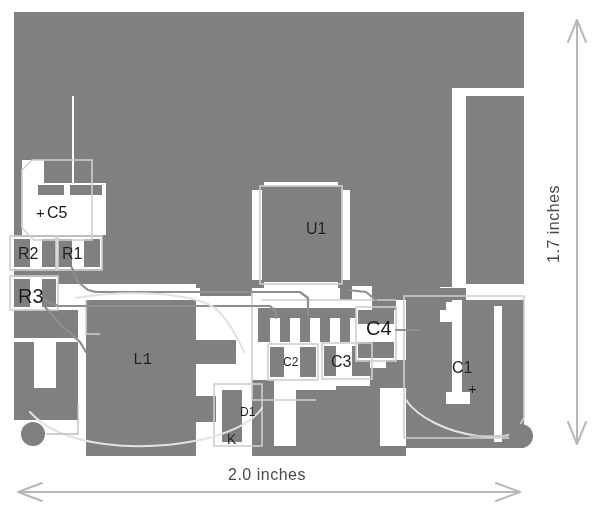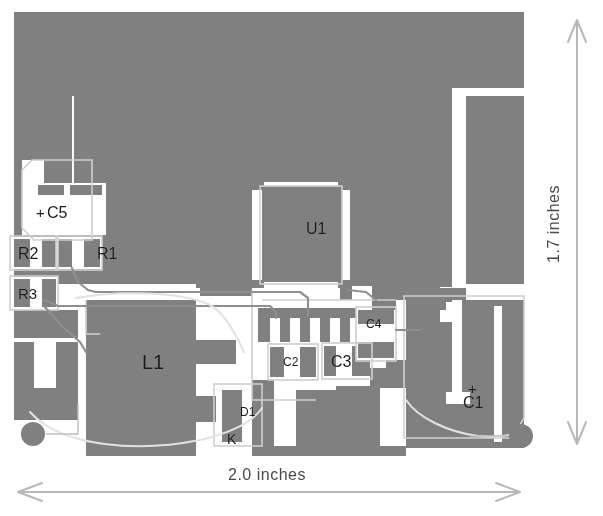--- a/index.html
+++ b/index.html
@@ -228,32 +228,32 @@
 
     </svg>
   </div>
 
   <div>
 
     <span class="ref" style="left:36px;top:205px;font-size:15px;">+</span>
     <span class="ref" style="left:47px;top:205px;font-size:16px;text-align:right;">C5</span>
 
     <span class="ref" style="left:18px;top:246px;font-size:16px;">R2</span>
-    <span class="ref" style="left:62px;top:246px;font-size:16px;margin-left:35px;">R1</span>
-    <span class="ref" style="left:18px;top:286px;font-size:15px;">R3</span>
-
-    <span class="ref" style="left:142px;top:352px;font-size:20px;">L1</span>
+    <span class="ref" style="left:62px;top:246px;font-size:16px;">R1</span>
+    <span class="ref" style="left:18px;top:286px;font-size:20px;">R3</span>
+
+    <span class="ref" style="left:133px;top:352px;font-size:16px;font-family:Liberation Mono, monospace;">L1</span>
 
     <span class="ref" style="left:306px;top:221px;font-size:16px;text-align:center;">U1</span>
 
     <span class="ref" style="left:283px;top:356px;font-size:12px;">C2</span>
     <span class="ref" style="left:331px;top:354px;font-size:16px;">C3</span>
-    <span class="ref" style="left:366px;top:318px;font-size:12px;">C4</span>
-
-    <span class="ref" style="left:463px;top:360px;font-size:16px;margin-top:35px;">C1</span>
+    <span class="ref" style="left:366px;top:318px;font-size:20px;">C4</span>
+
+    <span class="ref" style="left:452px;top:360px;font-size:16px;">C1</span>
     <span class="ref" style="left:468px;top:381px;font-size:15px;">+</span>
 
     <span class="ref" style="left:240px;top:406px;font-size:12px;">D1</span>
     <span class="ref" style="left:227px;top:432px;font-size:14px;">K</span>
 
   </div>
 
   <div>
 
     <svg id="dim-v-arrow" viewBox="0 0 22 432" xmlns="http://www.w3.org/2000/svg">

